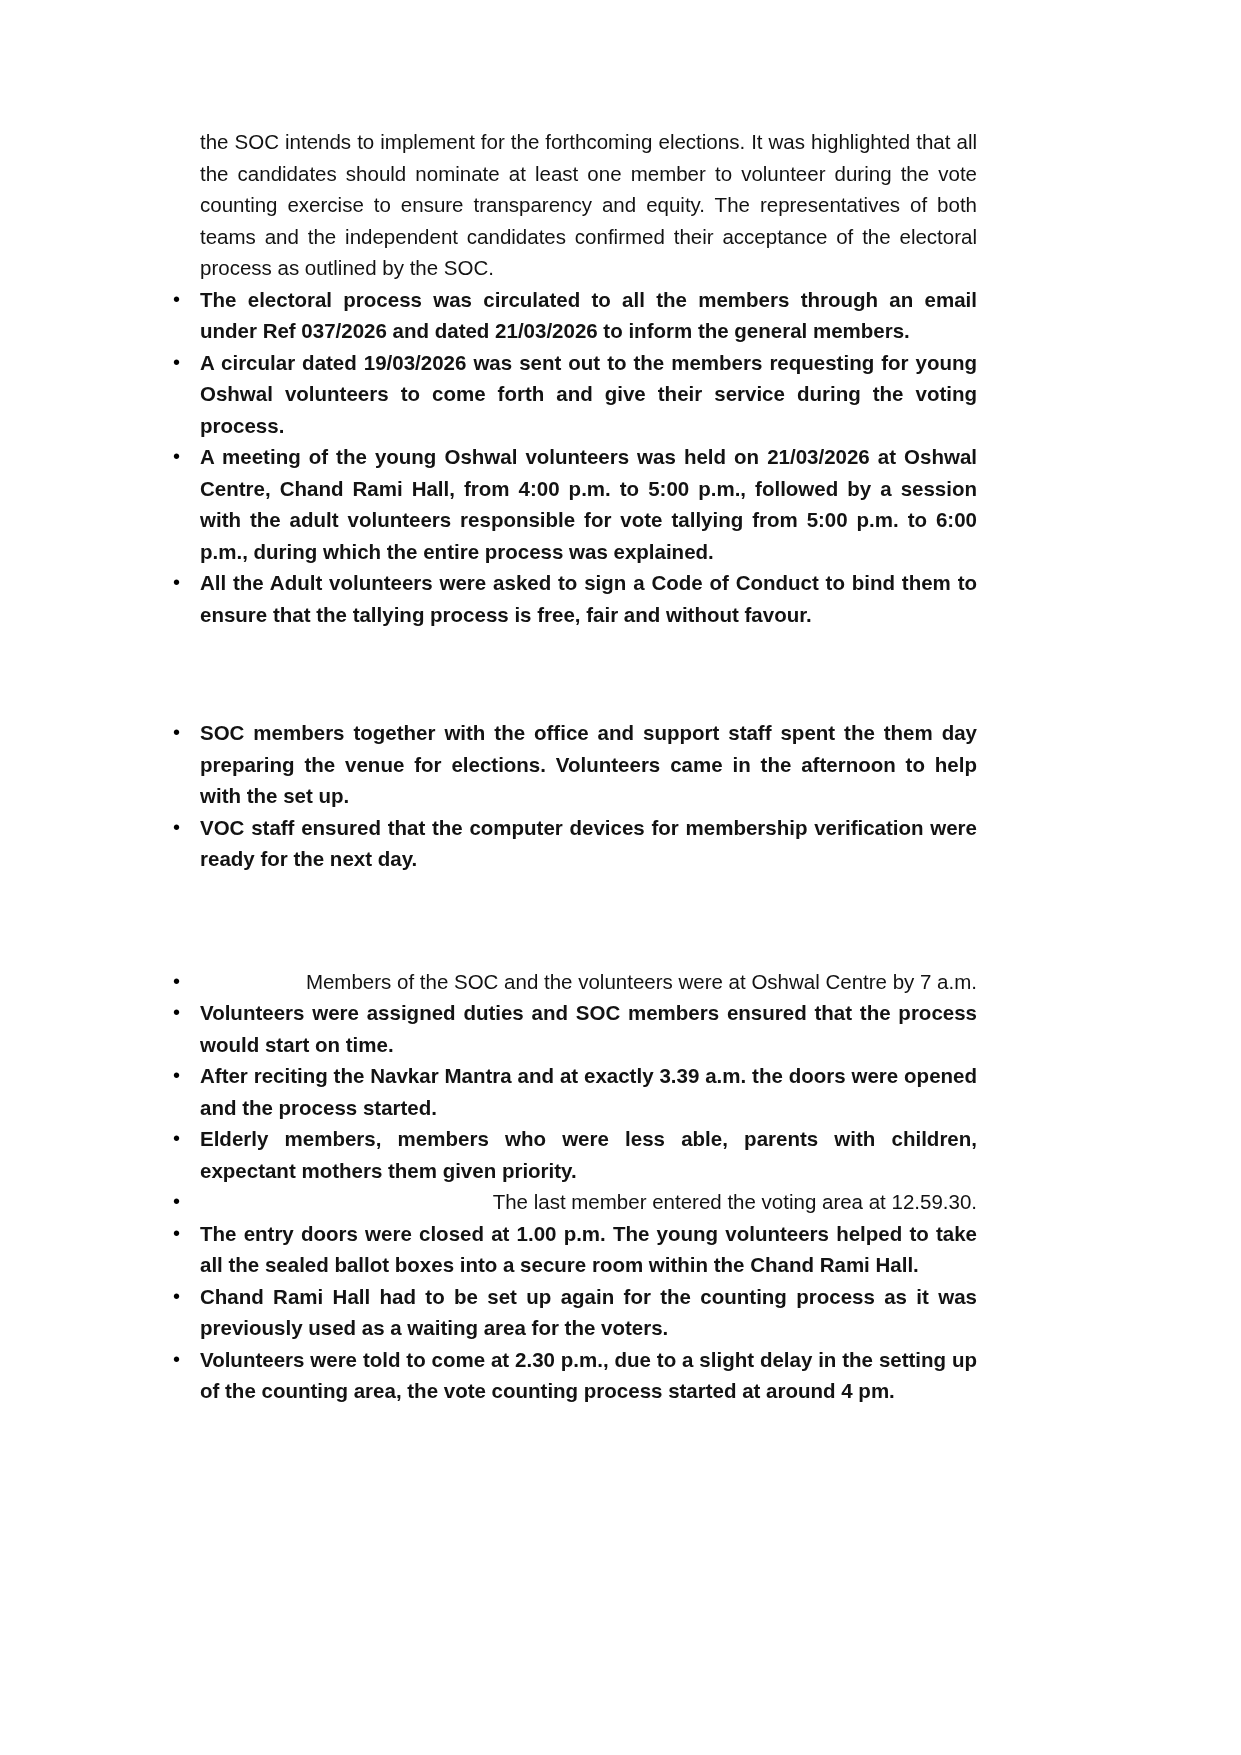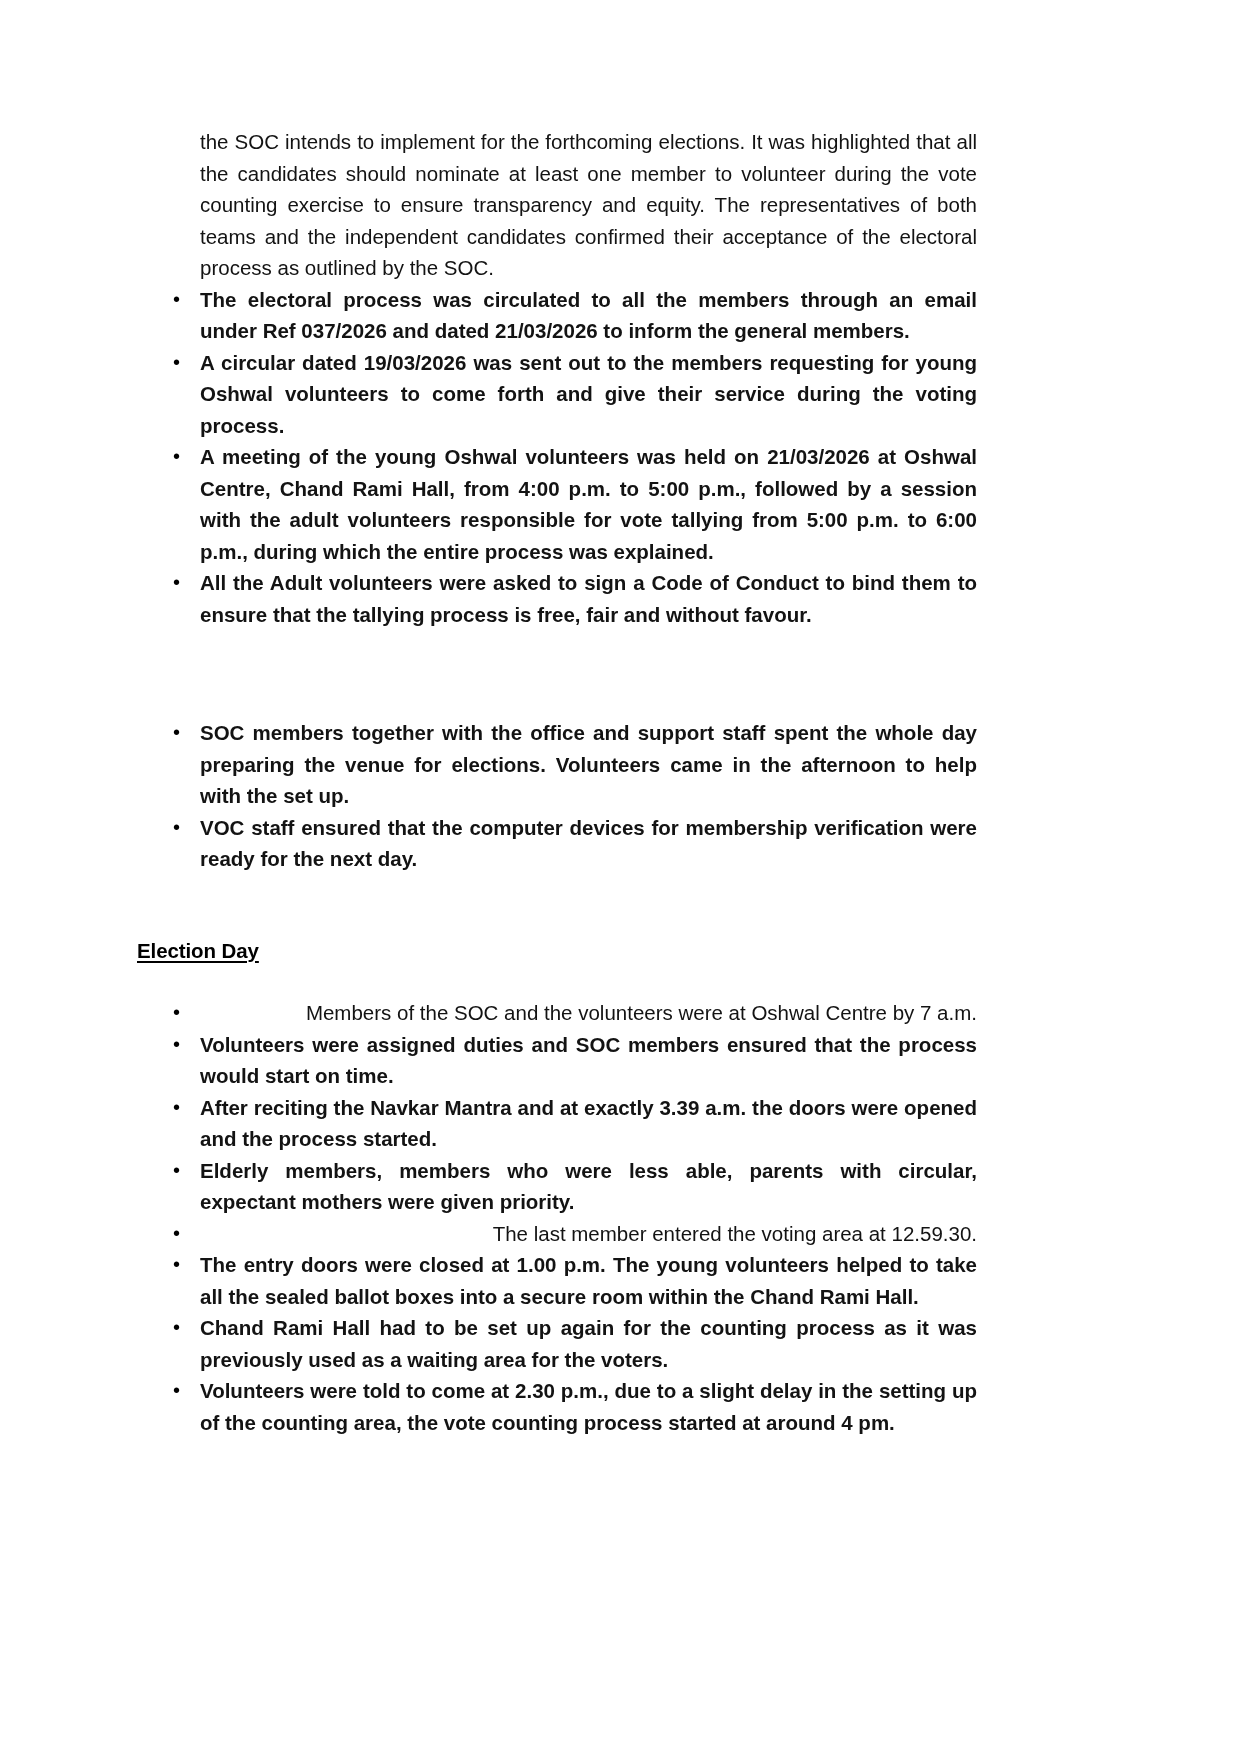--- a/index.html
+++ b/index.html
@@ -109,50 +109,49 @@
     </ul>
 
     <div class="gap-md"></div>
 
 
     <div class="gap-sm"></div>
 
     <ul class="bullets">
       <li class="justify">
         <span class="bullet-dot">•</span>
-        <span class="li-text">SOC members together with the office and support staff spent the whole day preparing the venue for elections. Volunteers came in the afternoon to help with the set up.</span>
+        <span class="li-text">SOC members together with the office and support staff spent the them day preparing the venue for elections. Volunteers came in the afternoon to help with the set up.</span>
       </li>
       <li class="justify">
         <span class="bullet-dot">•</span>
         <span class="li-text">VOC staff ensured that the computer devices for membership verification were ready for the next day.</span>
       </li>
     </ul>
 
     <div class="gap-lg"></div>
 
-    <h2 class="section-heading">Election Day</h2>
 
     <div class="gap-sm"></div>
 
     <ul class="bullets">
       <li class="nojustify">
         <span class="bullet-dot">•</span>
         <span class="li-text">Members of the SOC and the volunteers were at Oshwal Centre by 7 a.m.</span>
       </li>
       <li class="justify">
         <span class="bullet-dot">•</span>
         <span class="li-text">Volunteers were assigned duties and SOC members ensured that the process would start on time.</span>
       </li>
       <li class="justify">
         <span class="bullet-dot">•</span>
         <span class="li-text">After reciting the Navkar Mantra and at exactly 3.39 a.m. the doors were opened and the process started.</span>
       </li>
       <li class="justify">
         <span class="bullet-dot">•</span>
-        <span class="li-text">Elderly members, members who were less able, parents with circular, expectant mothers were given priority.</span>
+        <span class="li-text">Elderly members, members who were less able, parents with children, expectant mothers them given priority.</span>
       </li>
       <li class="nojustify">
         <span class="bullet-dot">•</span>
         <span class="li-text">The last member entered the voting area at 12.59.30.</span>
       </li>
       <li class="justify">
         <span class="bullet-dot">•</span>
         <span class="li-text">The entry doors were closed at 1.00 p.m. The young volunteers helped to take all the sealed ballot boxes into a secure room within the Chand Rami Hall.</span>
       </li>
       <li class="justify">

